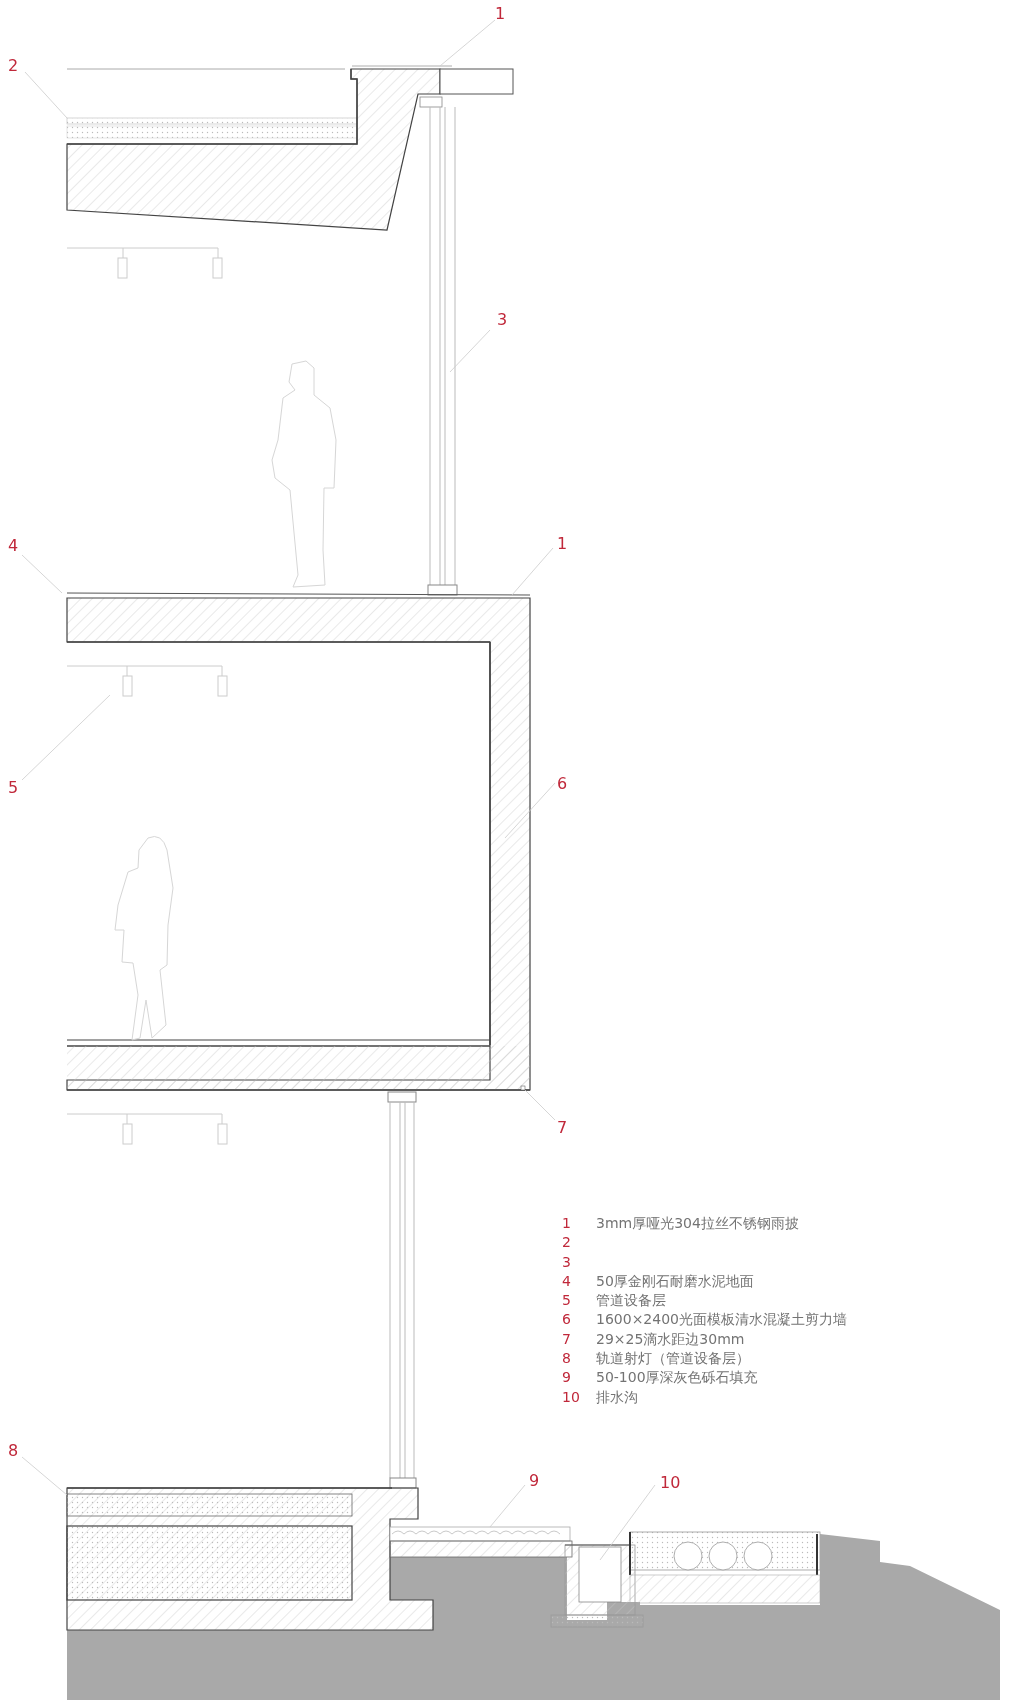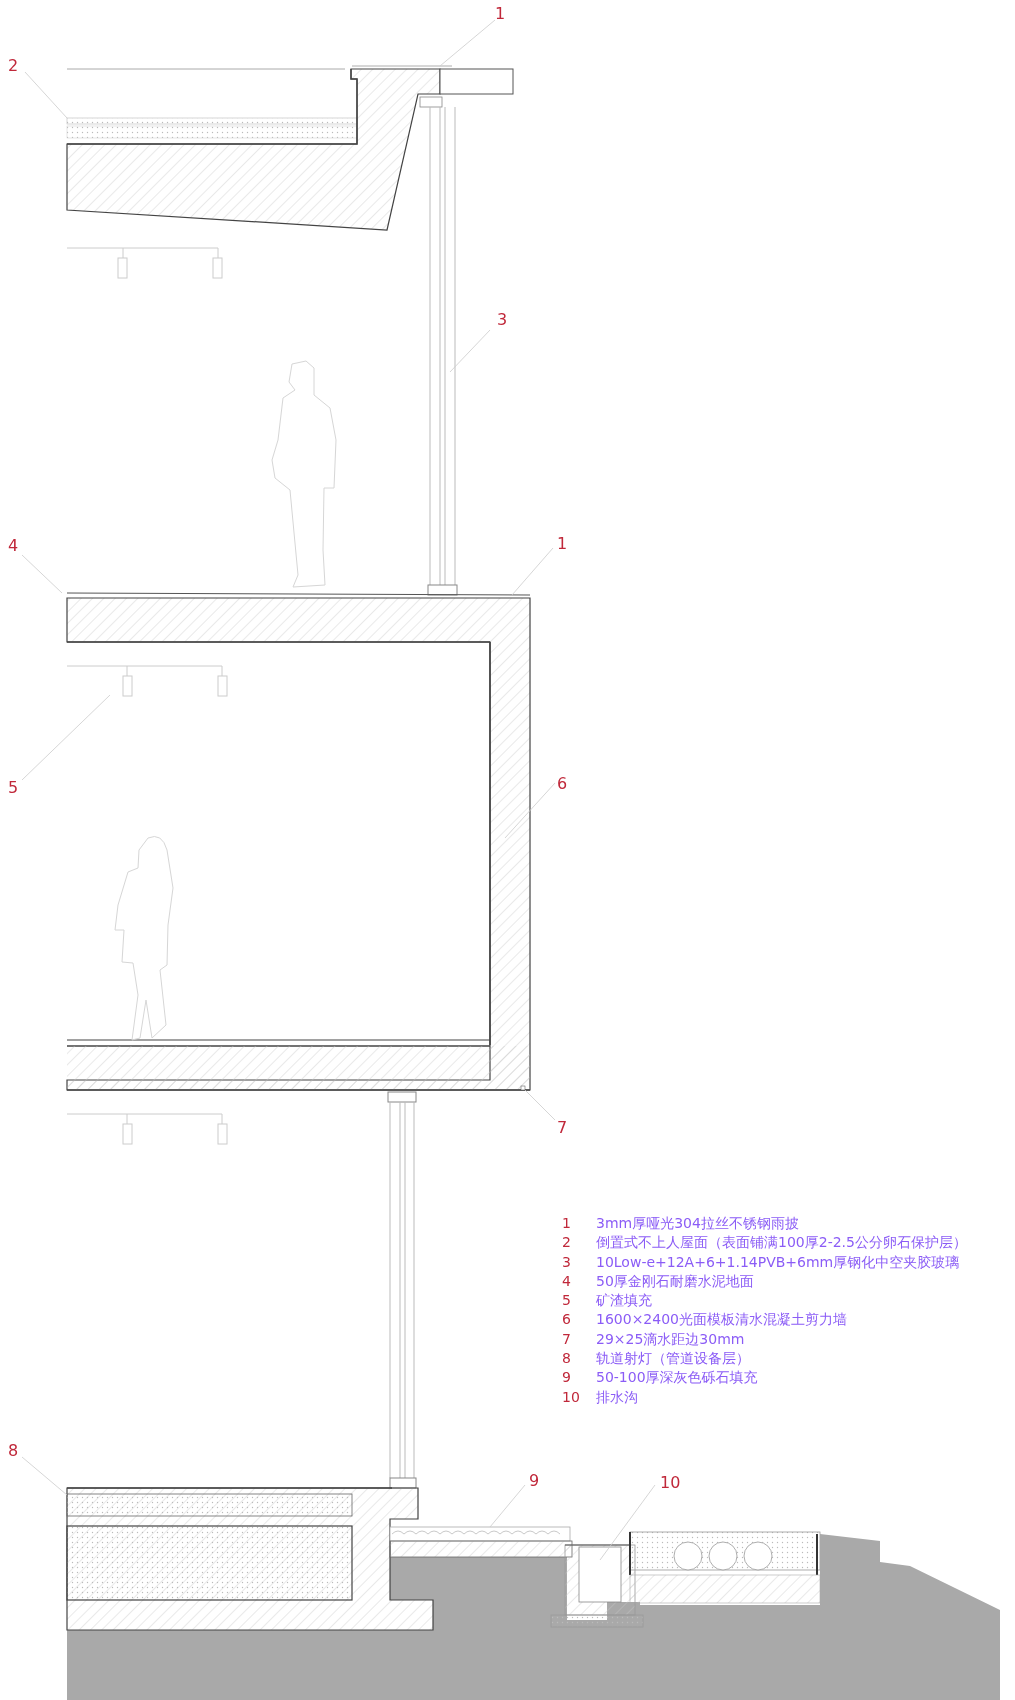--- a/index.html
+++ b/index.html
@@ -5,21 +5,21 @@
   html, body { margin: 0; padding: 0; background: #ffffff; }
   body { width: 1015px; height: 1700px; position: relative; overflow: hidden;
          font-family: "DejaVu Sans", sans-serif; }
   #drawing { position: absolute; left: 0; top: 0; width: 1015px; height: 1700px; }
   .callout { position: absolute; font-family: "DejaVu Sans", sans-serif;
              font-size: 16px; color: #c0283a; line-height: 1; }
   .legend { position: absolute; left: 560px; top: 1214px; width: 450px; }
   .legend-row { display: flex; align-items: baseline; height: 19.3px;
                 font-size: 14px; line-height: 19px; color: #555; white-space: nowrap; }
   .legend-num { width: 34px; color: #c0283a; padding-left: 2px; }
-  .legend-text { color: #8b5cf6; }
+  .legend-text { color: #737373; }
 </style>
 </head>
 <body>
 
 <svg id="drawing" viewBox="0 0 1015 1700" xmlns="http://www.w3.org/2000/svg">
   <defs>
     <pattern id="hatch" patternUnits="userSpaceOnUse" width="8" height="8" patternTransform="rotate(45)">
       <line x1="0" y1="0" x2="0" y2="8" stroke="#c8c8c8" stroke-width="0.8"></line>
     </pattern>
     <pattern id="dots" patternUnits="userSpaceOnUse" width="5" height="5">
@@ -156,33 +156,31 @@
 <span class="callout" style="left:529px;top:1473px">9</span>
 <span class="callout" style="left:660px;top:1475px">10</span>
 
 <div class="legend">
   <div class="legend-row">
       <span class="legend-num">1</span>
       <span class="legend-text">3mm厚哑光304拉丝不锈钢雨披</span>
     </div>
   <div class="legend-row">
       <span class="legend-num">2</span>
-      <span class="legend-text">倒置式不上人屋面（表面铺满100厚2-2.5公分卵石保护层）</span>
     </div>
   <div class="legend-row">
       <span class="legend-num">3</span>
-      <span class="legend-text">10Low-e+12A+6+1.14PVB+6mm厚钢化中空夹胶玻璃</span>
     </div>
   <div class="legend-row">
       <span class="legend-num">4</span>
       <span class="legend-text">50厚金刚石耐磨水泥地面</span>
     </div>
   <div class="legend-row">
       <span class="legend-num">5</span>
-      <span class="legend-text">矿渣填充</span>
+      <span class="legend-text">管道设备层</span>
     </div>
   <div class="legend-row">
       <span class="legend-num">6</span>
       <span class="legend-text">1600×2400光面模板清水混凝土剪力墙</span>
     </div>
   <div class="legend-row">
       <span class="legend-num">7</span>
       <span class="legend-text">29×25滴水距边30mm</span>
     </div>
   <div class="legend-row">

